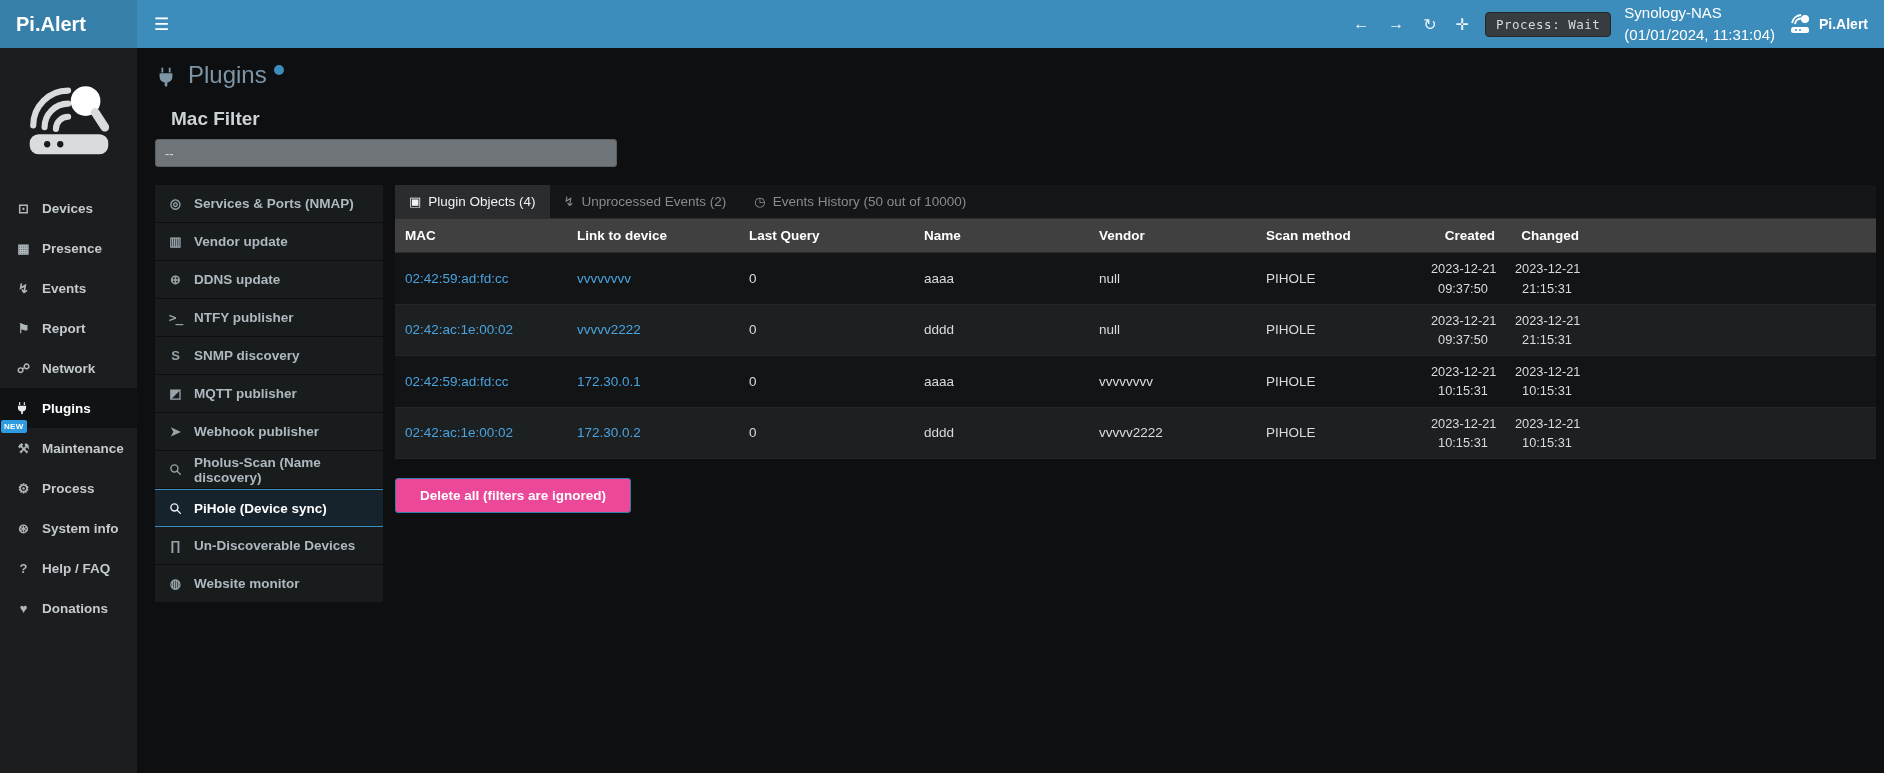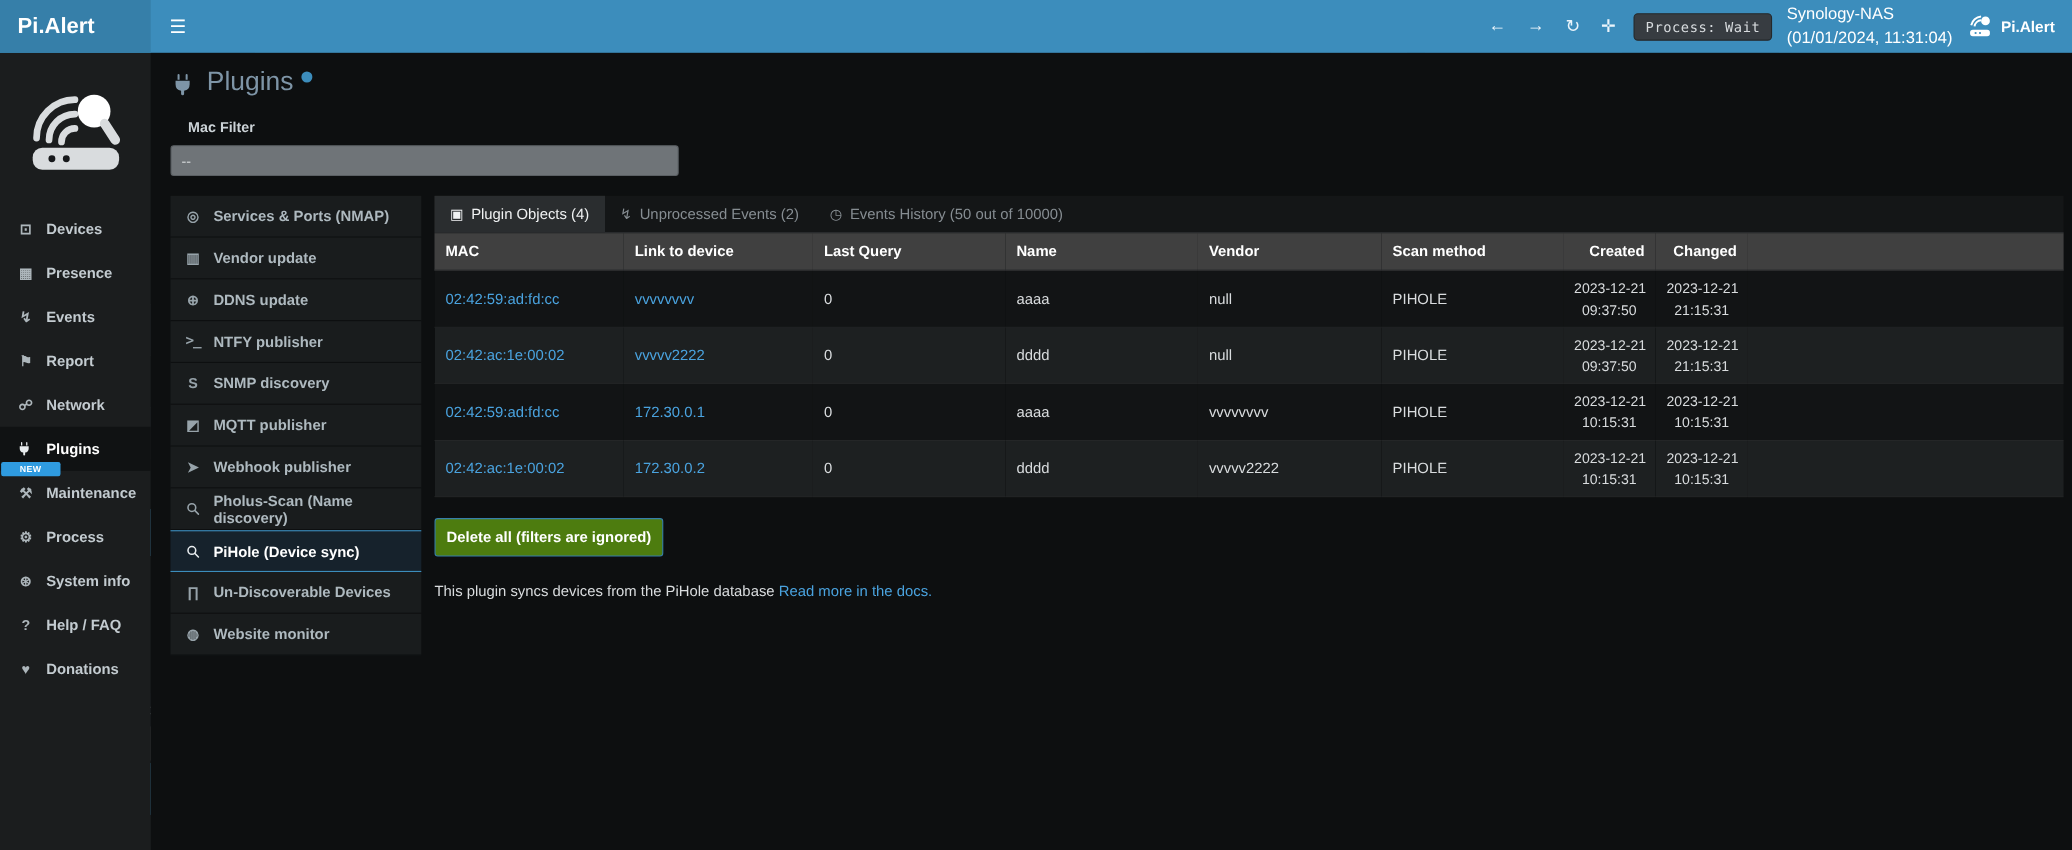--- a/index.html
+++ b/index.html
@@ -23,33 +23,33 @@
 
   
   .sidebar { position:fixed; top:48px; left:0; width:137px; height:725px; background:#1b1d1e; z-index:10; }
   .logo-box { height:140px; display:flex; align-items:center; justify-content:center; padding-top:8px; }
   .side-item { height:40px; display:flex; align-items:center; gap:10px; padding:0 8px 0 15px;
                color:#c3cbd0; font-size:13.5px; font-weight:600; cursor:pointer; position:relative; }
   .side-item.active { background:#101213; color:#fff; }
   .si-icon { width:17px; text-align:center; font-size:13px; color:#adb6bb; flex:0 0 17px; }
   .side-item.active .si-icon { color:#e8ecee; }
   .new-badge { position:absolute; left:1px; top:-8px; background:#2f9be0; color:#fff;
-               font-size:8px; font-weight:bold; padding:2px 17px; border-radius:2px; letter-spacing:0.3px; }
+               font-size:8px; font-weight:bold; padding:2px 3px; border-radius:2px; letter-spacing:0.3px; }
 
   
   .main { position:fixed; left:137px; top:48px; width:1747px; height:725px;
           background:#0d0f10; padding:14px 8px 0 18px; }
   .page-header { display:flex; align-items:flex-start; gap:11px; color:#7e95a7; }
   .page-title { font-size:24px; font-weight:400; line-height:1.1; }
   .title-plug { margin-top:4px; }
   .info-badge { width:10px; height:10px; background:#3c8dbc; border-radius:50%; margin-top:3px;
                 margin-left:-4px; }
 
   .mac-filter { margin-top:20px; }
-  .mac-filter label { display:block; color:#ccd3d7; font-size:13px; font-weight:bold;
+  .mac-filter label { display:block; color:#ccd3d7; font-size:19px; font-weight:bold;
                       padding-left:16px; margin-bottom:9px; }
   .mac-filter input { width:462px; height:28px; background:#6f7478; border:1px solid #5b6064;
                       border-radius:3px; color:#eceeef; font-size:13px; padding:0 9px;
                       font-family:"Liberation Sans", sans-serif; }
   .mac-filter input::placeholder { color:#d7dadc; }
 
   .content-cols { display:flex; gap:12px; margin-top:18px; align-items:flex-start; }
 
   
   .plugin-nav { width:228px; flex:0 0 228px; }
@@ -76,22 +76,22 @@
   thead th { background:#404040; color:#fff; font-size:13.5px; font-weight:bold; text-align:left;
              padding:9px 10px; border-bottom:1px solid #2a2c2e; }
   tbody td { font-size:13.5px; color:#d9dcde; padding:6px 10px; vertical-align:middle;
              border-bottom:1px solid #242627; height:44px; overflow:hidden; white-space:nowrap; }
   tr.odd td { background:#121415; }
   tr.even td { background:#1d2021; }
   a.cell-link { color:#4aa3df; text-decoration:none; cursor:pointer; }
   .dt { text-align:center; font-size:12.8px; line-height:1.5; white-space:nowrap; }
   th.dt-h { text-align:right; }
 
-  .delete-btn { margin-top:19px; background:#4d7c0f; border:1px solid #367fa9; color:#fff;
-                font-size:13.5px; font-weight:600; padding:9px 10px; border-radius:3px;
+  .delete-btn { margin-top:19px; background:#ec4899; border:1px solid #367fa9; color:#fff;
+                font-size:13.5px; font-weight:600; padding:9px 24px; border-radius:3px;
                 cursor:pointer; font-family:"Liberation Sans", sans-serif; }
   .plugin-note { margin-top:24px; font-size:13.5px; color:#d9dcde; }
   .plugin-note a { color:#4aa3df; text-decoration:none; cursor:pointer; }
 
   svg { display:block; }
 </style>
 </head>
 <body>
 
 <div class="topbar">
@@ -380,20 +380,16 @@
               <div>2023-12-21</div>
                 <div>10:15:31</div>
             </td>
             <td></td>
           </tr>
         </tbody>
       </table>
 
       <button class="delete-btn">Delete all (filters are ignored)</button>
 
-      <div class="plugin-note">
-        <span>This plugin syncs devices from the PiHole database</span>
-        <a>Read more in the docs.</a>
-      </div>
     </div>
 
   </div>
 </div>
 
 </body></html>

